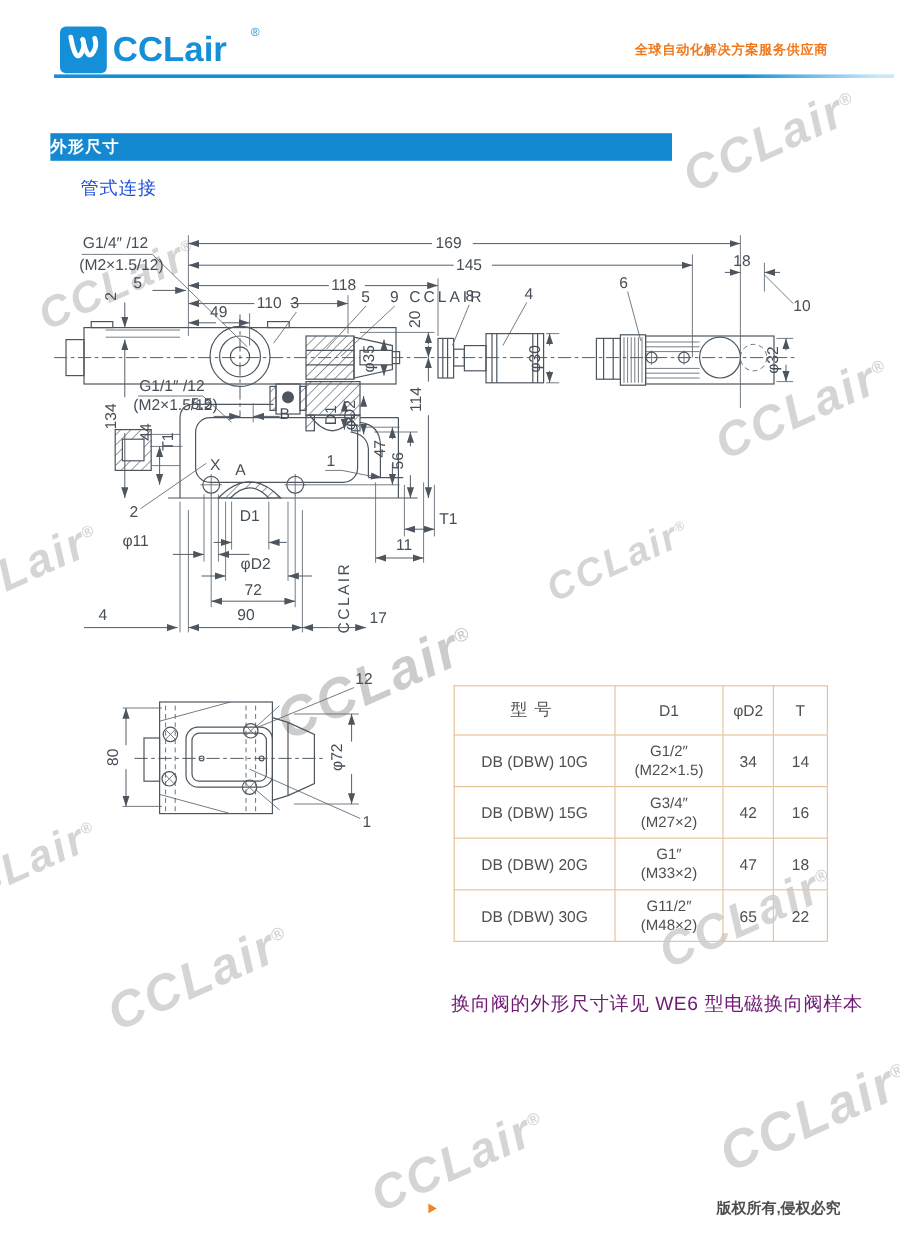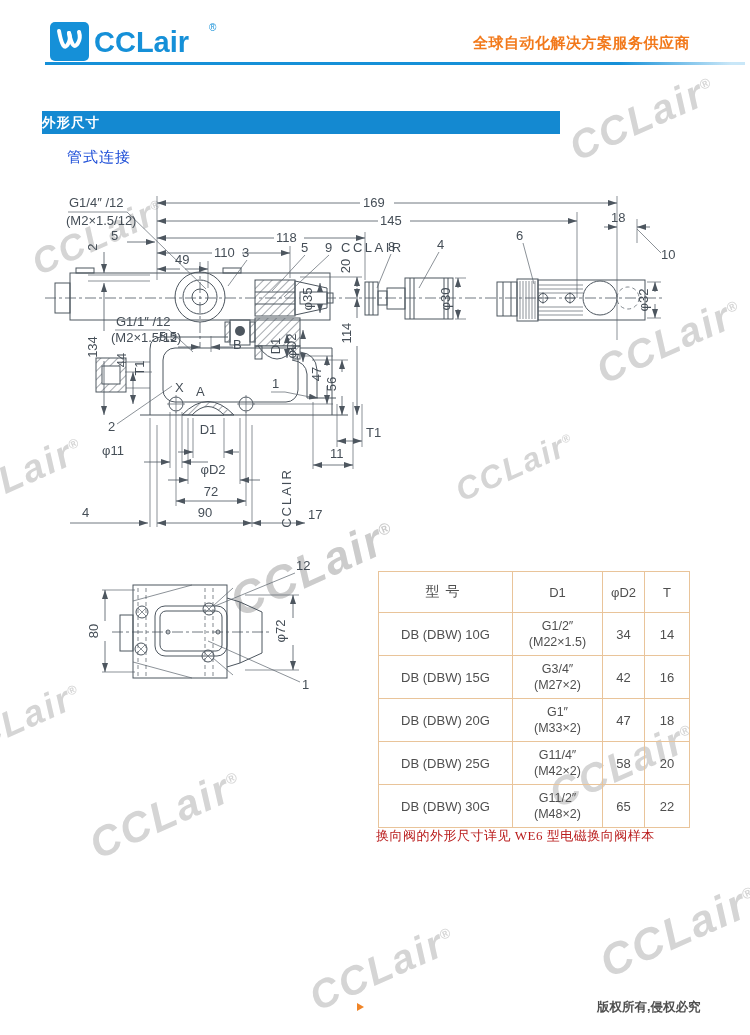--- a/index.html
+++ b/index.html
@@ -8,21 +8,21 @@
   
   .wm{position:absolute;z-index:0;font-weight:bold;font-style:italic;color:#d5d5d5;
       transform:rotate(-24deg);white-space:nowrap;letter-spacing:2px;}
   .wm sup{font-size:.35em;font-style:normal;}
   
   .logo-box{position:absolute;left:50px;top:22px;width:39px;height:39px;border-radius:5px;
       background:#1590d8;z-index:2;}
   .logo-text{position:absolute;left:94px;top:26px;font-size:29px;font-weight:bold;
       color:#1590d8;z-index:2;letter-spacing:0;}
   .logo-reg{position:absolute;left:209px;top:22px;font-size:10px;color:#1590d8;z-index:2;}
-  .tagline{position:absolute;right:60px;top:34px;font-size:15px;font-weight:bold;
+  .tagline{position:absolute;right:60px;top:34px;font-size:11px;font-weight:bold;
       color:#f2791b;z-index:2;letter-spacing:.5px;}
   .header-rule{position:absolute;left:45px;top:62px;width:700px;height:3px;z-index:2;
       background:linear-gradient(to right,#1590d8 0%,#1590d8 82%,#c9e7f8 98%);}
   
   .section-bar{position:absolute;left:42px;top:111px;width:518px;height:23px;
       background:#1489d1;z-index:2;}
   .section-bar span{display:block;padding-left:0;line-height:23px;font-size:13.5px;
       font-weight:bold;color:#fff;letter-spacing:1px;}
   .subtitle{position:absolute;left:67px;top:148px;font-size:15px;color:#1d4ed8;
       letter-spacing:1px;z-index:2;}
@@ -38,22 +38,22 @@
   text.dim{fill:#454e57;font-size:13px;font-family:"Liberation Sans",sans-serif;}
   
   .spec-table{position:absolute;left:378px;top:571px;z-index:2;border-collapse:collapse;
       font-size:13px;color:#4f4f4f;}
   .spec-table td{border:1px solid #e9c49a;text-align:center;vertical-align:middle;padding:0;}
   .spec-table .hrow td{height:40px;}
   .spec-table .drow td{height:42px;}
   .c0{width:133px;} .c1{width:89px;} .c2{width:41px;} .c3{width:44px;}
   .model-head{letter-spacing:6px;font-size:14px;}
   .d1cell span{display:block;font-size:12.5px;line-height:1.3;}
-  .note{position:absolute;left:376px;top:827px;font-size:13px;color:#b91c1c;
-      letter-spacing:.5px;z-index:2;font-family:Liberation Serif, serif;}
+  .note{position:absolute;left:376px;top:827px;font-size:16px;color:#701a75;
+      letter-spacing:.5px;z-index:2;}
   
   .pg-tri{position:absolute;left:357px;top:1003px;width:0;height:0;z-index:2;
       border-left:7px solid #f08426;border-top:4.5px solid transparent;
       border-bottom:4.5px solid transparent;}
   .pg-num{position:absolute;left:371px;top:998px;font-size:13px;color:#4f4f4f;
       letter-spacing:1px;z-index:2;margin-top:40px;}
   .copyright{position:absolute;left:597px;top:999px;font-size:12.5px;font-weight:bold;
       color:#4f4f4f;z-index:2;}
 </style>
 </head>
@@ -361,29 +361,20 @@
   <tr class="drow">
     <td>DB (DBW) 20G</td>
     <td class="d1cell">
           <span>G1″</span>
           <span>(M33×2)</span>
         </td>
     <td>47</td>
     <td>18</td>
   </tr>
   <tr class="drow">
-    <td>DB (DBW) 25G</td>
-    <td class="d1cell">
-          <span>G11/4″</span>
-          <span>(M42×2)</span>
-        </td>
-    <td>58</td>
-    <td>20</td>
-  </tr>
-  <tr class="drow">
     <td>DB (DBW) 30G</td>
     <td class="d1cell">
           <span>G11/2″</span>
           <span>(M48×2)</span>
         </td>
     <td>65</td>
     <td>22</td>
   </tr>
 </tbody>
   </table>

